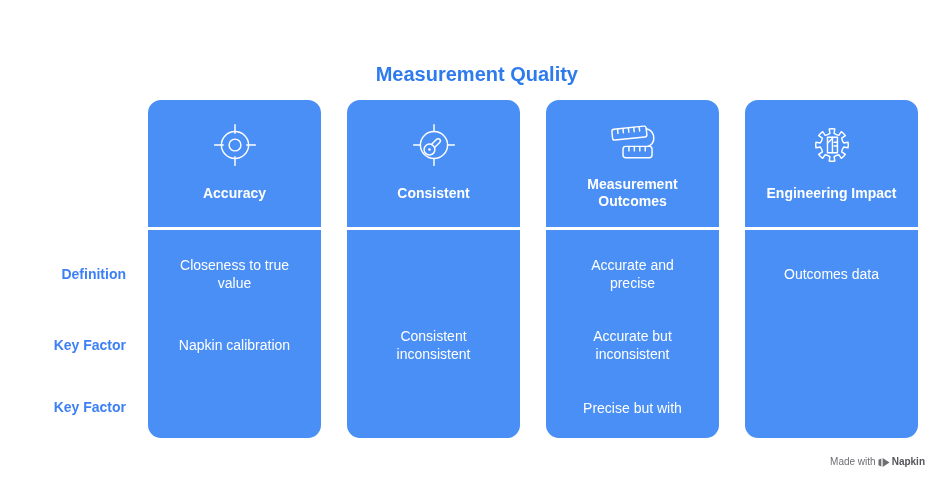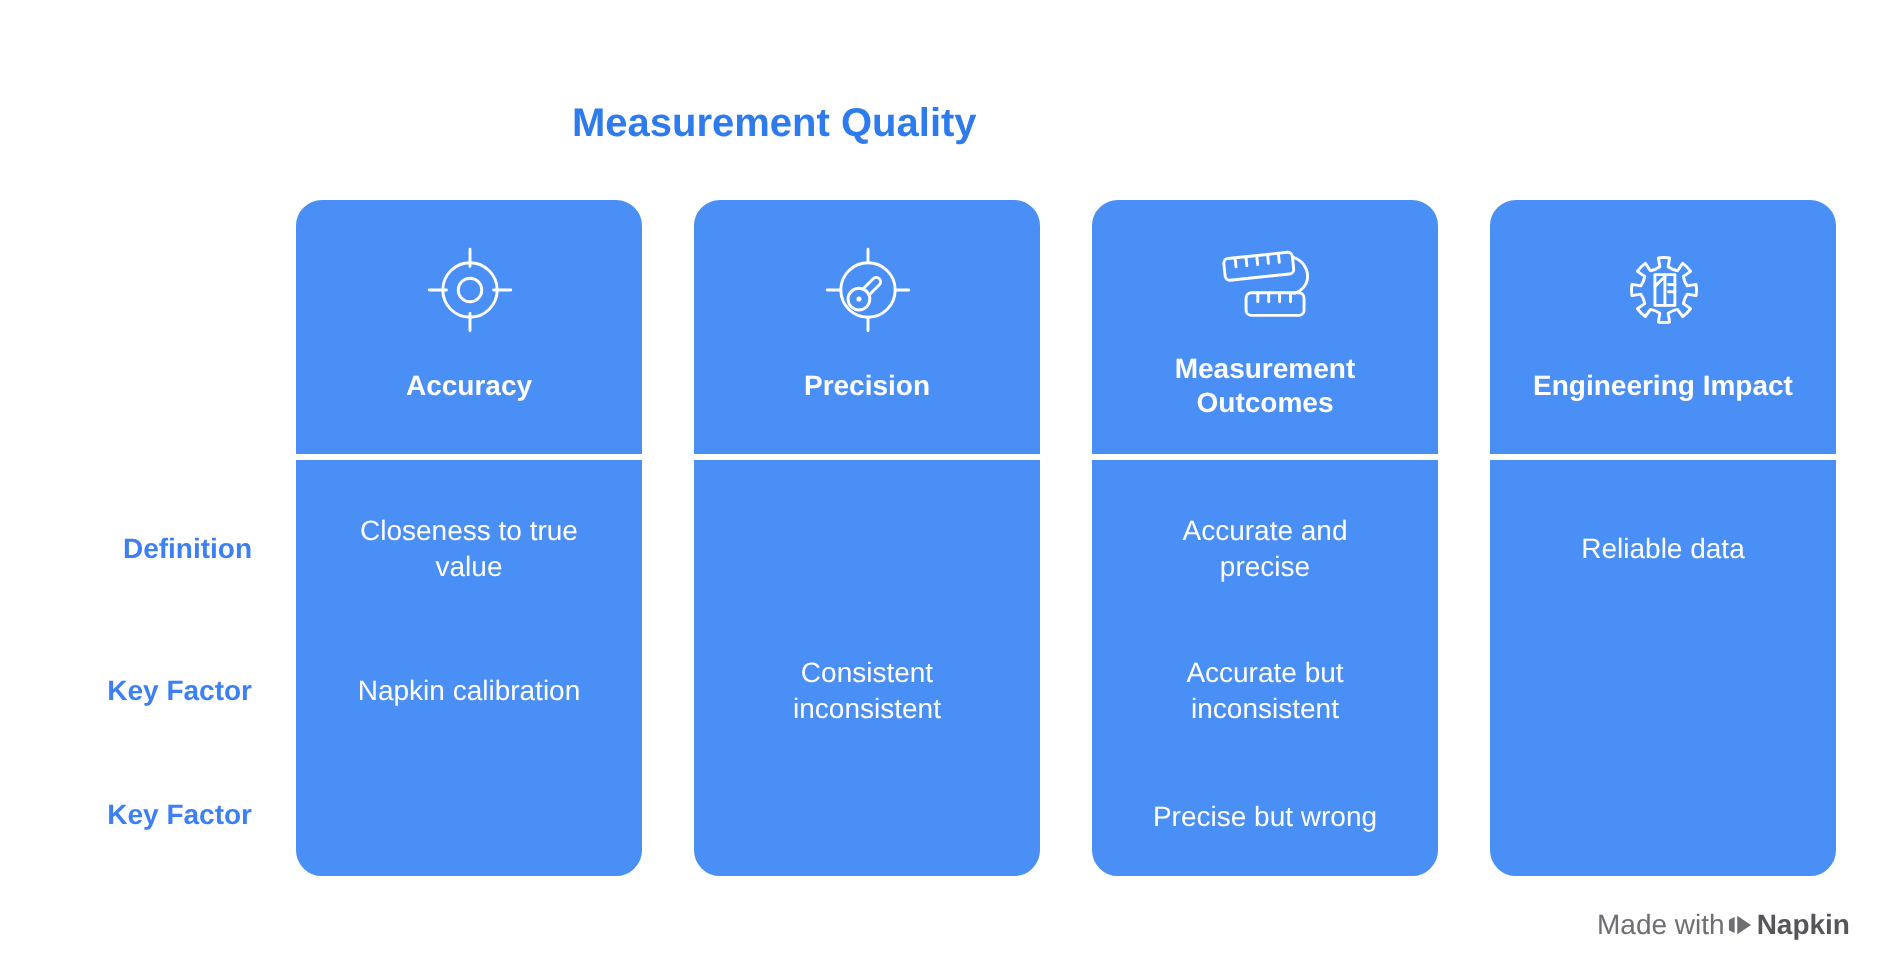--- a/index.html
+++ b/index.html
@@ -9,22 +9,22 @@
     height: 486px;
     background: #ffffff;
     font-family: "Liberation Sans", sans-serif;
     overflow: hidden;
   }
   .title {
     position: absolute;
     left: 286px;
     top: 50px;
     width: 280px;
-    margin: 0;
-    text-align: left;
+    margin: 12px;
+    text-align: right;
     font-size: 20px;
     line-height: 24px;
     font-weight: bold;
     color: #2E7BEE;
   }
   .row-label {
     position: absolute;
     left: 26px;
     width: 100px;
     text-align: right;
@@ -87,21 +87,21 @@
   .row-2 { top: 245px; }
   .row-3 { top: 308px; }
   .made-with {
     position: absolute;
     top: 455px;
     right: 19px;
     display: flex;
     align-items: center;
     gap: 2px;
     color: #6E6E73;
-    font-size: 14px;
+    font-size: 10px;
     line-height: 14px;
     text-decoration: none;
     cursor: pointer;
   }
   .made-with .brand { font-weight: bold; color: #55555A; }
   .napkin-logo { display: flex; align-items: center; }
 </style>
 </head>
 <body>
 
@@ -131,21 +131,21 @@
   <div class="card" style="left:345px">
     <div class="card-icon">
       <svg viewBox="0 0 64 64" fill="none" stroke="#ffffff" stroke-width="1.6" stroke-linecap="round" stroke-linejoin="round">
         <circle cx="32" cy="32" r="15"></circle>
         <path d="M32,9.5 V17 M32,47 V54.5 M9.5,32 H17 M47,32 H54.5"></path>
         <circle cx="27" cy="37" r="6"></circle>
         <circle cx="27" cy="37" r="1.4" fill="#ffffff" stroke="none"></circle>
         <path d="M29.2,31.4 L34.85,25.75 A2.4,2.4 0 1 1 38.25,29.15 L32.6,34.8"></path>
       </svg>
     </div>
-    <div class="card-header-label">Precision</div>
+    <div class="card-header-label">Consistent</div>
     <div class="card-divider"></div>
     <div class="card-row row-2">Consistent inconsistent</div>
     <div class="card-row row-3"></div>
   </div>
 
   <div class="card" style="left:544px">
     <div class="card-icon">
       <svg viewBox="0 0 64 64" fill="none" stroke="#ffffff" stroke-width="1.6" stroke-linecap="round" stroke-linejoin="round">
         <g transform="rotate(-6 27 19)">
           <rect x="9" y="13" width="38" height="12" rx="2.5"></rect>
@@ -153,36 +153,36 @@
         </g>
         <path d="M46.8,14 C56.5,16.5 58.5,30.5 47.5,33.8"></path>
         <rect x="21" y="33.5" width="32" height="12.5" rx="3"></rect>
         <path d="M27.5,34 v4.5 M33.5,34 v4.5 M39.5,34 v4.5 M45.5,34 v4.5"></path>
       </svg>
     </div>
     <div class="card-header-label">Measurement Outcomes</div>
     <div class="card-divider"></div>
     <div class="card-row row-1">Accurate and precise</div>
     <div class="card-row row-2">Accurate but inconsistent</div>
-    <div class="card-row row-3">Precise but wrong</div>
+    <div class="card-row row-3">Precise but with</div>
   </div>
 
   <div class="card" style="left:743px">
     <div class="card-icon">
       <svg viewBox="0 0 64 64" fill="none" stroke="#ffffff" stroke-width="1.6" stroke-linecap="round" stroke-linejoin="round">
         <path d="M49.7,28.9 A18,18 0 0 1 49.7,35.1 L44.8,34.3 A13,13 0 0 0 42.7,39.5 L46.7,42.3 A18,18 0 0 1 42.3,46.7 L39.5,42.7 A13,13 0 0 0 34.3,44.8 L35.1,49.7 A18,18 0 0 1 28.9,49.7 L29.7,44.8 A13,13 0 0 0 24.5,42.7 L21.7,46.7 A18,18 0 0 1 17.3,42.3 L21.4,39.5 A13,13 0 0 0 19.2,34.3 L14.3,35.1 A18,18 0 0 1 14.3,28.9 L19.2,29.7 A13,13 0 0 0 21.4,24.5 L17.3,21.7 A18,18 0 0 1 21.7,17.3 L24.5,21.4 A13,13 0 0 0 29.7,19.2 L28.9,14.3 A18,18 0 0 1 35.1,14.3 L34.3,19.2 A13,13 0 0 0 39.5,21.4 L42.3,17.3 A18,18 0 0 1 46.7,21.7 L42.7,24.5 A13,13 0 0 0 44.8,29.7 Z"></path>
         <path d="M27,23.5 H38 V40.5 H27 Z"></path>
         <path d="M32.5,23.5 V40.5"></path>
         <path d="M27,30 L32.5,24.5"></path>
         <path d="M34.5,29 H38 M34.5,33 H38"></path>
       </svg>
     </div>
     <div class="card-header-label">Engineering Impact</div>
     <div class="card-divider"></div>
-    <div class="card-row row-1">Reliable data</div>
+    <div class="card-row row-1">Outcomes data</div>
     <div class="card-row row-3"></div>
   </div>
 
   <div class="made-with">
     <span>Made with</span>
     <span class="napkin-logo">
       <svg width="12" height="11" viewBox="0 0 13 11" fill="#6E6E73">
         <path d="M0.5,2.6 L3.6,1.2 L3.6,9.8 L0.5,8.4 Z"></path>
         <path d="M5,0.5 L12.5,5.5 L5,10.5 Z"></path>
       </svg>

